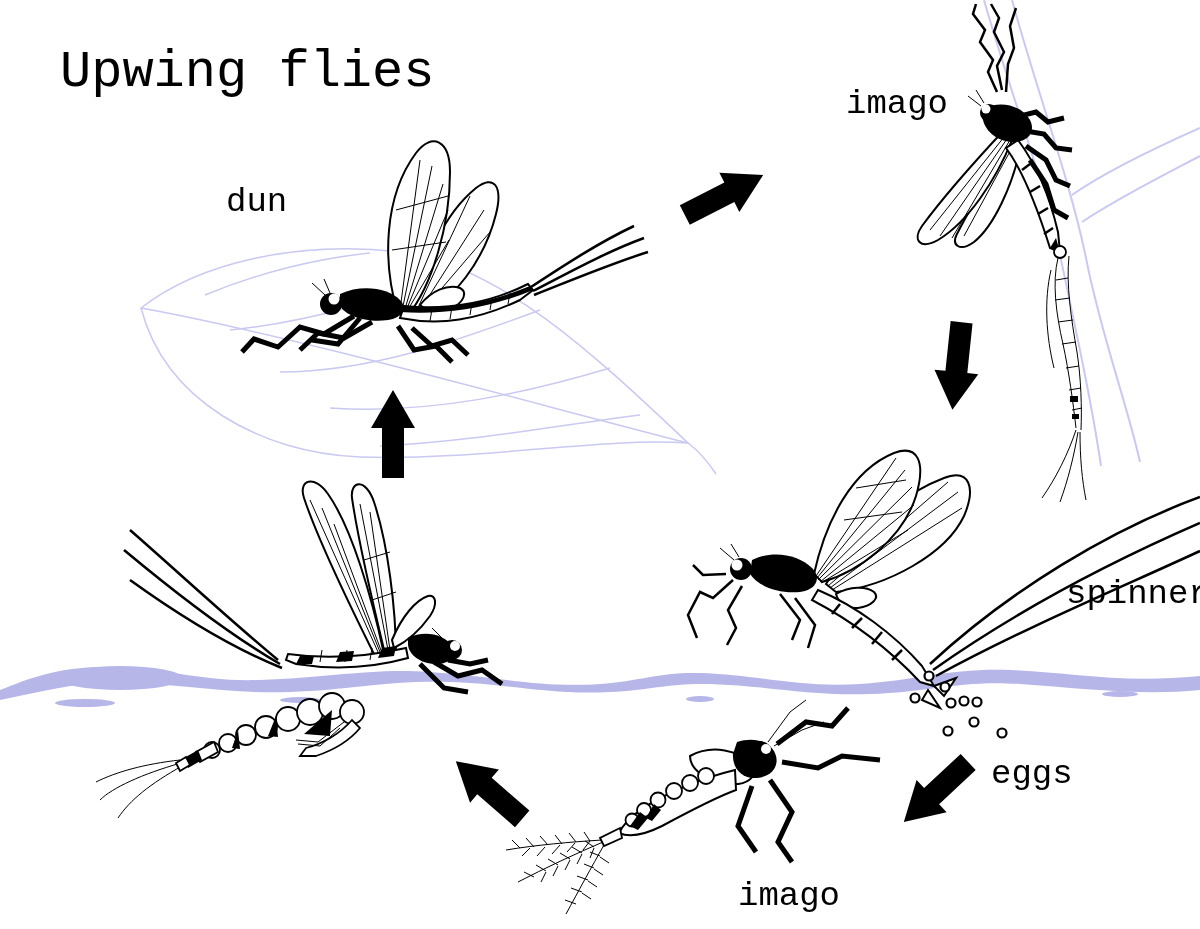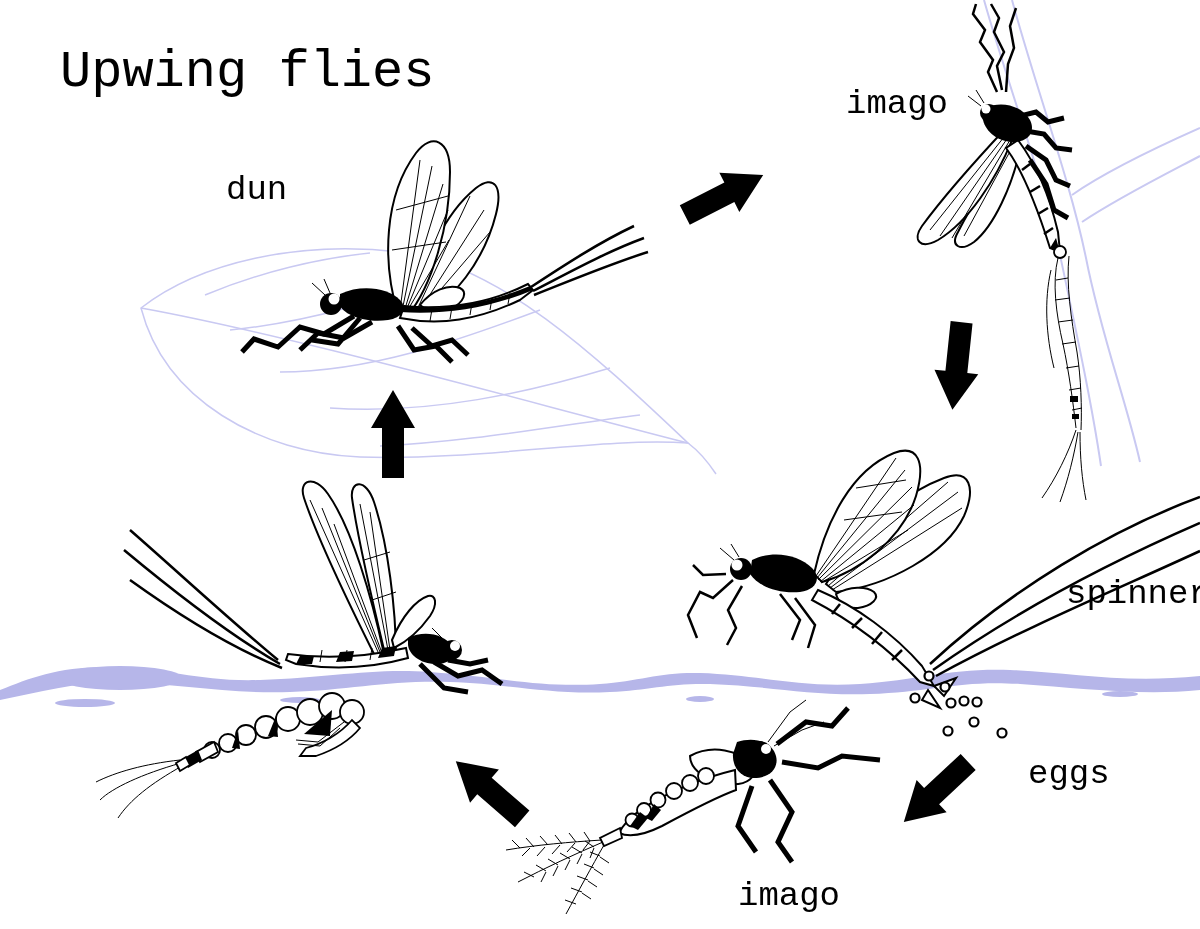--- a/index.html
+++ b/index.html
@@ -296,19 +296,19 @@
     </g>
     <g transform="translate(489,790) rotate(-139)">
       <polygon class="ink" points="-44,-11 6,-11 6,-22 44,0 6,22 6,11 -44,11"></polygon>
     </g>
     <g transform="translate(393,434) rotate(-90)">
       <polygon class="ink" points="-44,-11 6,-11 6,-22 44,0 6,22 6,11 -44,11"></polygon>
     </g>
   </svg>
 
   <div id="title">Upwing flies</div>
-  <div class="label" style="left:226px;top:172px;">dun</div>
+  <div class="label" style="left:226px;top:184px;">dun</div>
   <div class="label" style="left:846px;top:86px;">imago</div>
   <div class="label" style="left:1066px;top:576px;">spinner</div>
-  <div class="label" style="left:1028px;top:756px;">eggs</div>
+  <div class="label" style="left:991px;top:756px;">eggs</div>
   <div class="label" style="left:738px;top:878px;">imago</div>
 
 </div>
 
 </body></html>

